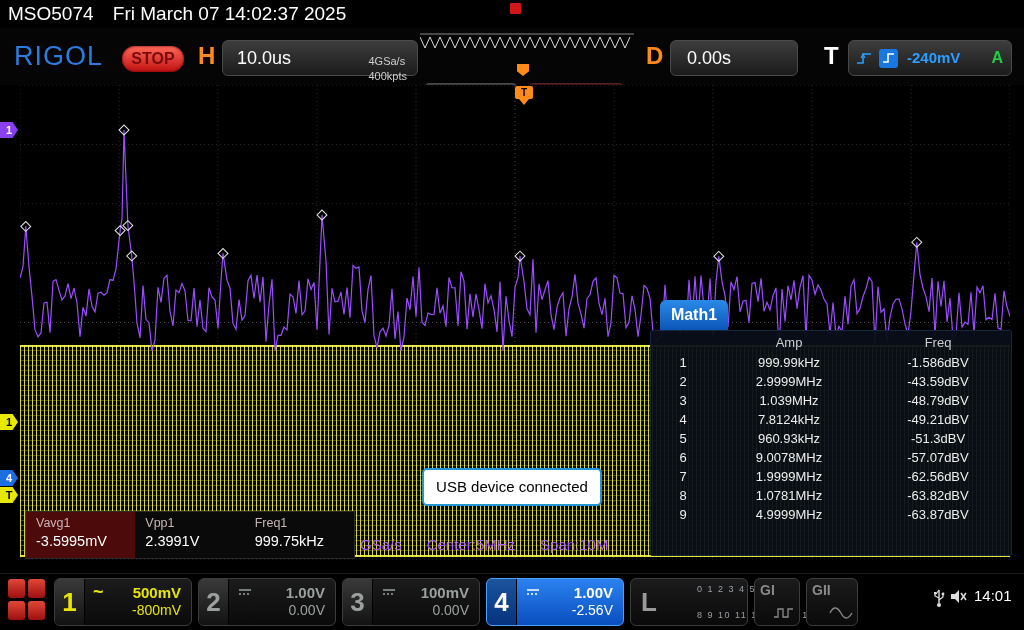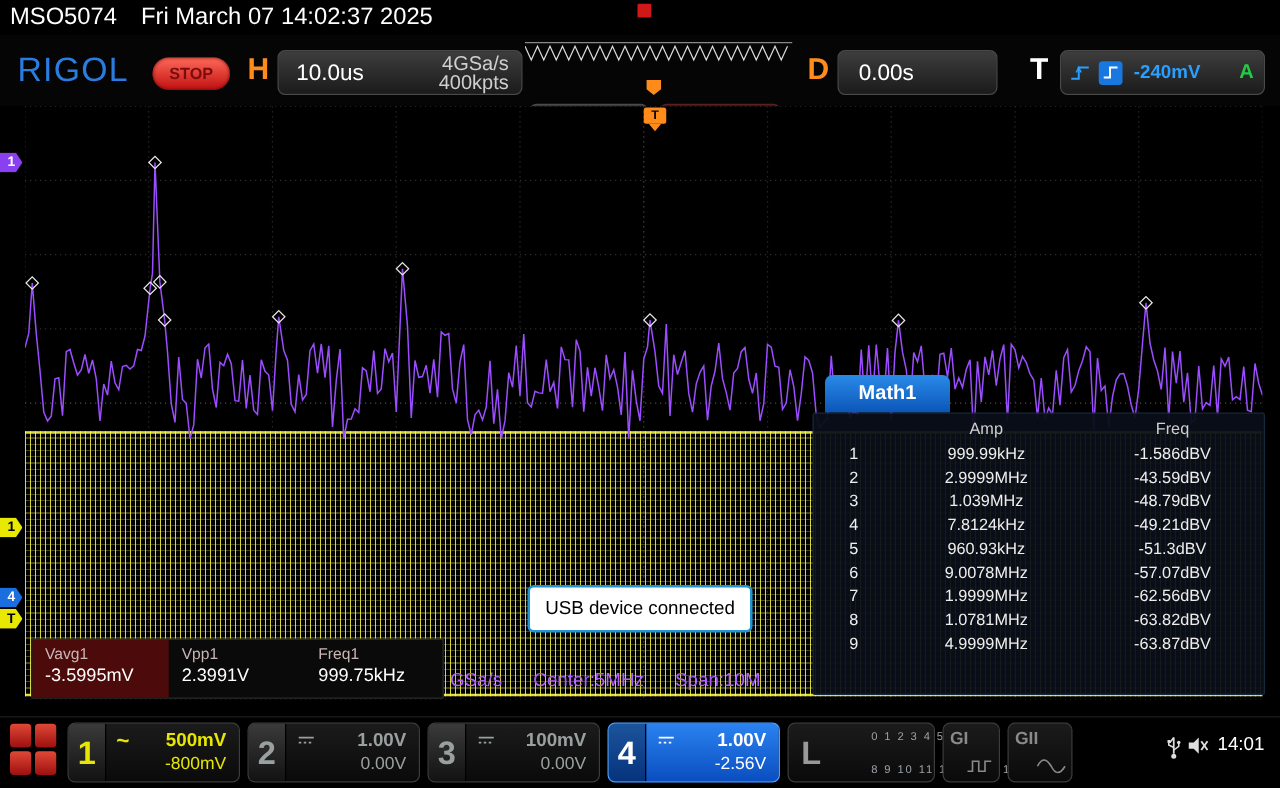--- a/index.html
+++ b/index.html
@@ -9,27 +9,27 @@
   
   .topbar{position:absolute;left:0;top:0;width:1024px;height:28px;background:#000;
           font-size:19px;line-height:28px;color:#fff;padding-left:8px;}
   .topbar span{margin-right:14px;}
   .red-square{position:absolute;left:510px;top:3px;width:11px;height:11px;background:#d01818;border-radius:1px;}
   
   .header{position:absolute;left:0;top:28px;width:1024px;height:57px;background:#050505;}
   .logo{position:absolute;left:14px;top:13px;font-size:27px;font-weight:normal;color:#2b7ce0;letter-spacing:1px;}
   .runstate{position:absolute;left:122px;top:18px;width:62px;height:26px;border-radius:13px;
             background:linear-gradient(180deg,#ff6a5a,#c01010);color:#7a0c0c;font-weight:bold;
-            font-size:13px;text-align:center;line-height:26px;box-shadow:inset 0 0 3px #600;}
+            font-size:16px;text-align:center;line-height:26px;box-shadow:inset 0 0 3px #600;}
   .hletter{position:absolute;top:14px;font-size:24px;font-weight:bold;color:#ff8c1a;}
   .hdrbox{position:absolute;top:12px;height:36px;border-radius:6px;border:1px solid #4a4a4a;
           background:linear-gradient(180deg,#3d3d3d,#1b1b1b);}
   .hbox{left:222px;width:196px;}
   .hbox .tb{position:absolute;left:14px;top:0;font-size:18px;line-height:34px;color:#fff;}
-  .hbox .rates{position:absolute;right:10px;top:3px;text-align:right;font-size:16px;line-height:15px;color:#cfcfcf;}
+  .hbox .rates{position:absolute;right:10px;top:13px;font-size:11px;line-height:15px;color:#cfcfcf;}
   .preview{position:absolute;left:420px;top:5px;width:214px;height:18px;}
   .pv-mark{position:absolute;left:517px;top:36px;width:12px;height:12px;background:#ff8c1a;
            clip-path:polygon(0 0,100% 0,100% 60%,50% 100%,0 60%);}
   .hbtn{position:absolute;top:55px;height:26px;border-radius:5px;border:1px solid #4a4a4a;
         background:linear-gradient(180deg,#3a3a3a,#141414);font-size:14px;font-weight:bold;
         text-align:center;line-height:24px;}
   .measure{left:424px;width:94px;color:#e6e600;}
   .stoprun{left:528px;width:96px;color:#f03030;border-color:#5a2020;
            background:linear-gradient(180deg,#3d1414,#170404);}
   .dbox{left:670px;width:128px;}
@@ -51,21 +51,21 @@
   .yellow-band::before{top:0;} .yellow-band::after{bottom:0;}
   .tmark{position:absolute;left:495px;top:1px;width:18px;text-align:center;}
   .tmark .box{width:18px;height:13px;background:#ff8c1a;border-radius:2px;color:#000;
               font-size:10px;font-weight:bold;line-height:13px;}
   .tmark .arr{width:0;height:0;margin:0 auto;border-left:5px solid transparent;
               border-right:5px solid transparent;border-top:6px solid #ff8c1a;}
   .edge-badge{position:absolute;left:0;width:18px;height:16px;font-size:11px;font-weight:bold;
       line-height:16px;text-align:center;clip-path:polygon(0 0,70% 0,100% 50%,70% 100%,0 100%);}
   
   .mtable{position:absolute;left:650px;top:300px;width:362px;height:256px;}
-  .mtab{position:absolute;left:10px;top:0;width:100px;height:30px;border-radius:6px 6px 0 0;
+  .mtab{position:absolute;left:10px;top:0;width:68px;height:30px;border-radius:6px 6px 0 0;
         background:linear-gradient(180deg,#2a8ae8,#0b56b8);color:#fff;font-weight:bold;
         font-size:16px;text-align:center;line-height:30px;}
   .mbody{position:absolute;left:0;top:30px;width:362px;height:226px;background:rgba(8,14,24,.94);
          border:1px solid #16283c;border-radius:2px;padding-top:2px;}
   .mhead,.mrow{display:grid;grid-template-columns:64px 148px 150px;}
   .mhead span,.mrow span{text-align:center;}
   .mhead{height:20px;font-size:13px;color:#cfcfcf;line-height:20px;}
   .mrow{height:19px;font-size:13px;color:#eee;line-height:19px;}
   
   .toast{position:absolute;left:422px;top:468px;width:180px;height:38px;background:#fff;

